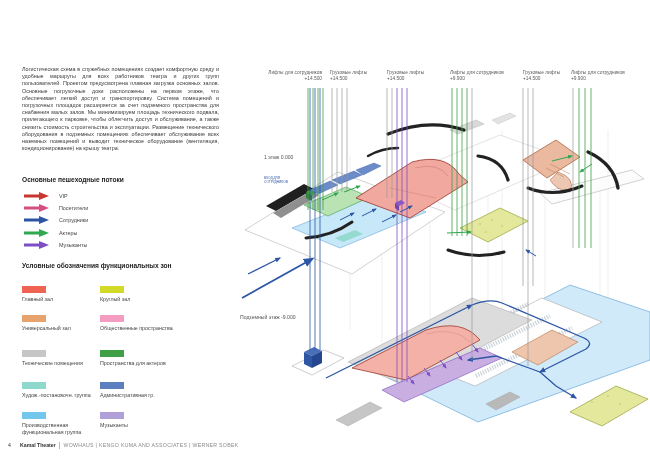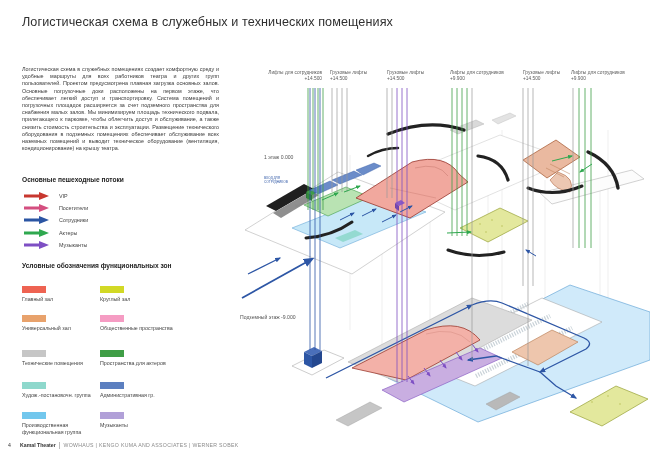--- a/index.html
+++ b/index.html
@@ -28,21 +28,20 @@
   .floor-label{position:absolute;font-size:5.1px;color:#555;}
   .tiny-note{position:absolute;font-size:3.2px;line-height:1.2;}
   #note-entrance{left:24px;top:117px;width:34px;color:#2d56a5;}
   #note-loading{left:55px;top:143px;color:#888;transform:rotate(-16deg);}
 </style>
 </head>
 <body>
 
 <div id="page">
 
-  <div class="abs" id="title">Логистическая схема в служебных и технических помещениях</div>
 
   <div class="abs" id="intro">Логистическая схема в служебных помещениях создает комфортную среду и удобные маршруты для всех работников театра и других групп пользователей. Проектом предусмотрена плавная загрузка основных залов. Основные погрузочные доки расположены на первом этаже, что обеспечивает легкий доступ и транспортировку. Система помещений и погрузочных площадок расширяется за счет подземного пространства для снабжения малых залов. Мы минимизируем площадь технического подвала, прилегающего к парковке, чтобы облегчить доступ и обслуживание, а также снизить стоимость строительства и эксплуатации. Размещение технического оборудования в подземных помещениях обеспечивает обслуживание всех наземных помещений и выводит техническое оборудование (вентиляция, кондиционирование) на крышу театра.</div>
 
   <div class="abs legend-head" id="flows-head">Основные пешеходные потоки</div>
 
   <div class="flow-row" style="top:191px">
     <svg width="26" height="8">
         <path d="M0 2.6 h15 v-2.6 l10 4 -10 4 v-2.6 h-15 z" fill="#c8372f"></path>
       </svg>
     <span class="flow-label">VIP</span>

